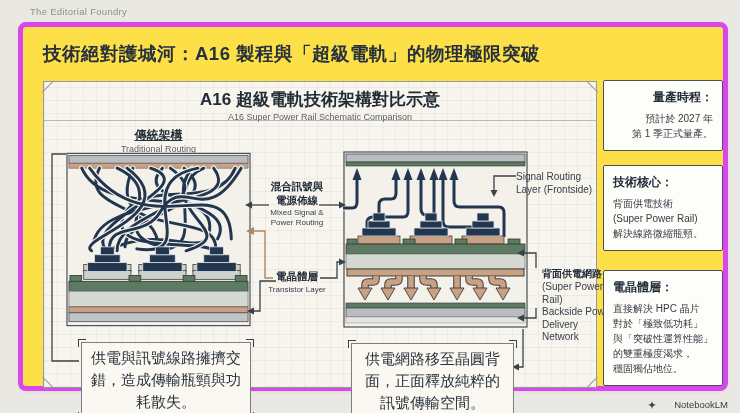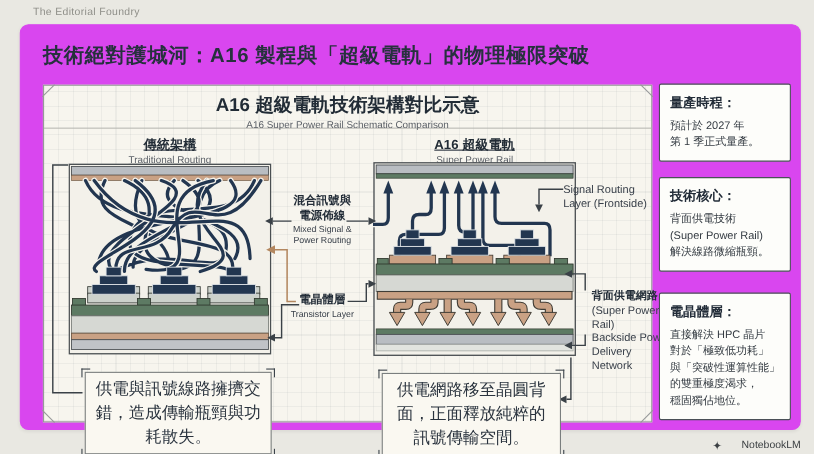--- a/index.html
+++ b/index.html
@@ -6,21 +6,21 @@
   html,body { width:740px; height:413px; }
   body {
     font-family:"Liberation Sans","DejaVu Sans",sans-serif;
     background:#e9e8e2;
     position:relative; overflow:hidden;
     color:#2b3440;
   }
   .brand-top { position:absolute; left:30px; top:6px; font-size:9.5px; color:#8f8f89; letter-spacing:.3px; }
   .card {
     position:absolute; left:18px; top:22px; width:710px; height:369px;
-    background:#d946ef; border:1px solid #d946ef; border-radius:8px;
+    background:#fde047; border:5px solid #d946ef; border-radius:8px;
     box-shadow:0 1px 3px rgba(0,0,0,.06);
   }
   .page-title { position:absolute; left:20px; top:14px; font-size:18.5px; font-weight:bold; color:#26313d; letter-spacing:.5px; }
 
   
   .panel {
     position:absolute; left:20px; top:54px; width:554px; height:307px;
     background:
       repeating-linear-gradient(0deg, rgba(80,95,105,.065) 0 1px, transparent 1px 13px),
       repeating-linear-gradient(90deg, rgba(80,95,105,.065) 0 1px, transparent 1px 13px),
@@ -73,21 +73,21 @@
   .cb-tr { right:-4px; top:-4px; border-right:1.6px solid #3c444b; border-top:1.6px solid #3c444b; }
   .cb-bl { left:-4px; bottom:-4px; border-left:1.6px solid #3c444b; border-bottom:1.6px solid #3c444b; }
   .cb-br { right:-4px; bottom:-4px; border-right:1.6px solid #3c444b; border-bottom:1.6px solid #3c444b; }
 
   
   .side-card {
     position:absolute; left:580px; width:120px;
     background:#fdfdfa; border:1.5px solid #4a5057; border-radius:2px;
     padding:8px 9px 9px 9px;
   }
-  .sc-1 { top:53px; }
+  .sc-1 { top:53px;text-align:right; }
   .sc-2 { top:138px; }
   .sc-3 { top:243px; }
   .side-card .sc-title { font-size:12px; font-weight:bold; color:#222c38; margin-bottom:5px; }
   .side-card .sc-body { font-size:10px; color:#333a41; line-height:1.5; white-space:pre-line; }
 
   .footer { position:absolute; right:12px; bottom:3px; display:flex; align-items:center; gap:17px; font-size:9.5px; color:#3c4043; }
   .footer svg { display:block; }
 </style>
 </head>
 <body>
@@ -104,24 +104,20 @@
     <div class="corner c-br"></div>
 
     <div class="panel-head">
       <div class="panel-title">A16 超級電軌技術架構對比示意</div>
       <div class="panel-sub">A16 Super Power Rail Schematic Comparison</div>
     </div>
 
     <div class="col-head col-left">
       <div class="zh">傳統架構</div>
       <div class="en">Traditional Routing</div>
-    </div>
-    <div class="col-head col-right">
-      <div class="zh">A16 超級電軌</div>
-      <div class="en">Super Power Rail</div>
     </div>
 
     <svg class="diagram diag-left" width="185" height="177" viewBox="0 0 188 177">
       <rect x="1" y="1" width="186" height="175" fill="#f3f1ea" stroke="#4a4f52" stroke-width="1.2"></rect>
       <rect x="3" y="3" width="182" height="8" fill="#b9bdc2" stroke="#4a4f52" stroke-width="0.8"></rect>
       <rect x="3" y="11" width="182" height="5" fill="#c9a184" stroke="#6b5643" stroke-width="0.6"></rect>
 
       <g fill="none" stroke-linecap="round">
         <path stroke="#f3f1ea" stroke-width="5.4" d="M16,16 C40,70 150,30 146,78 C143,112 100,70 42,100 M34,16 C12,62 96,48 94,100 M120,16 C166,54 58,62 60,96 M140,16 C96,34 148,96 96,99"></path>
         <path stroke="#223650" stroke-width="3" d="M16,16 C40,70 150,30 146,78 C143,112 100,70 42,100 M34,16 C12,62 96,48 94,100 M120,16 C166,54 58,62 60,96 M140,16 C96,34 148,96 96,99"></path>

